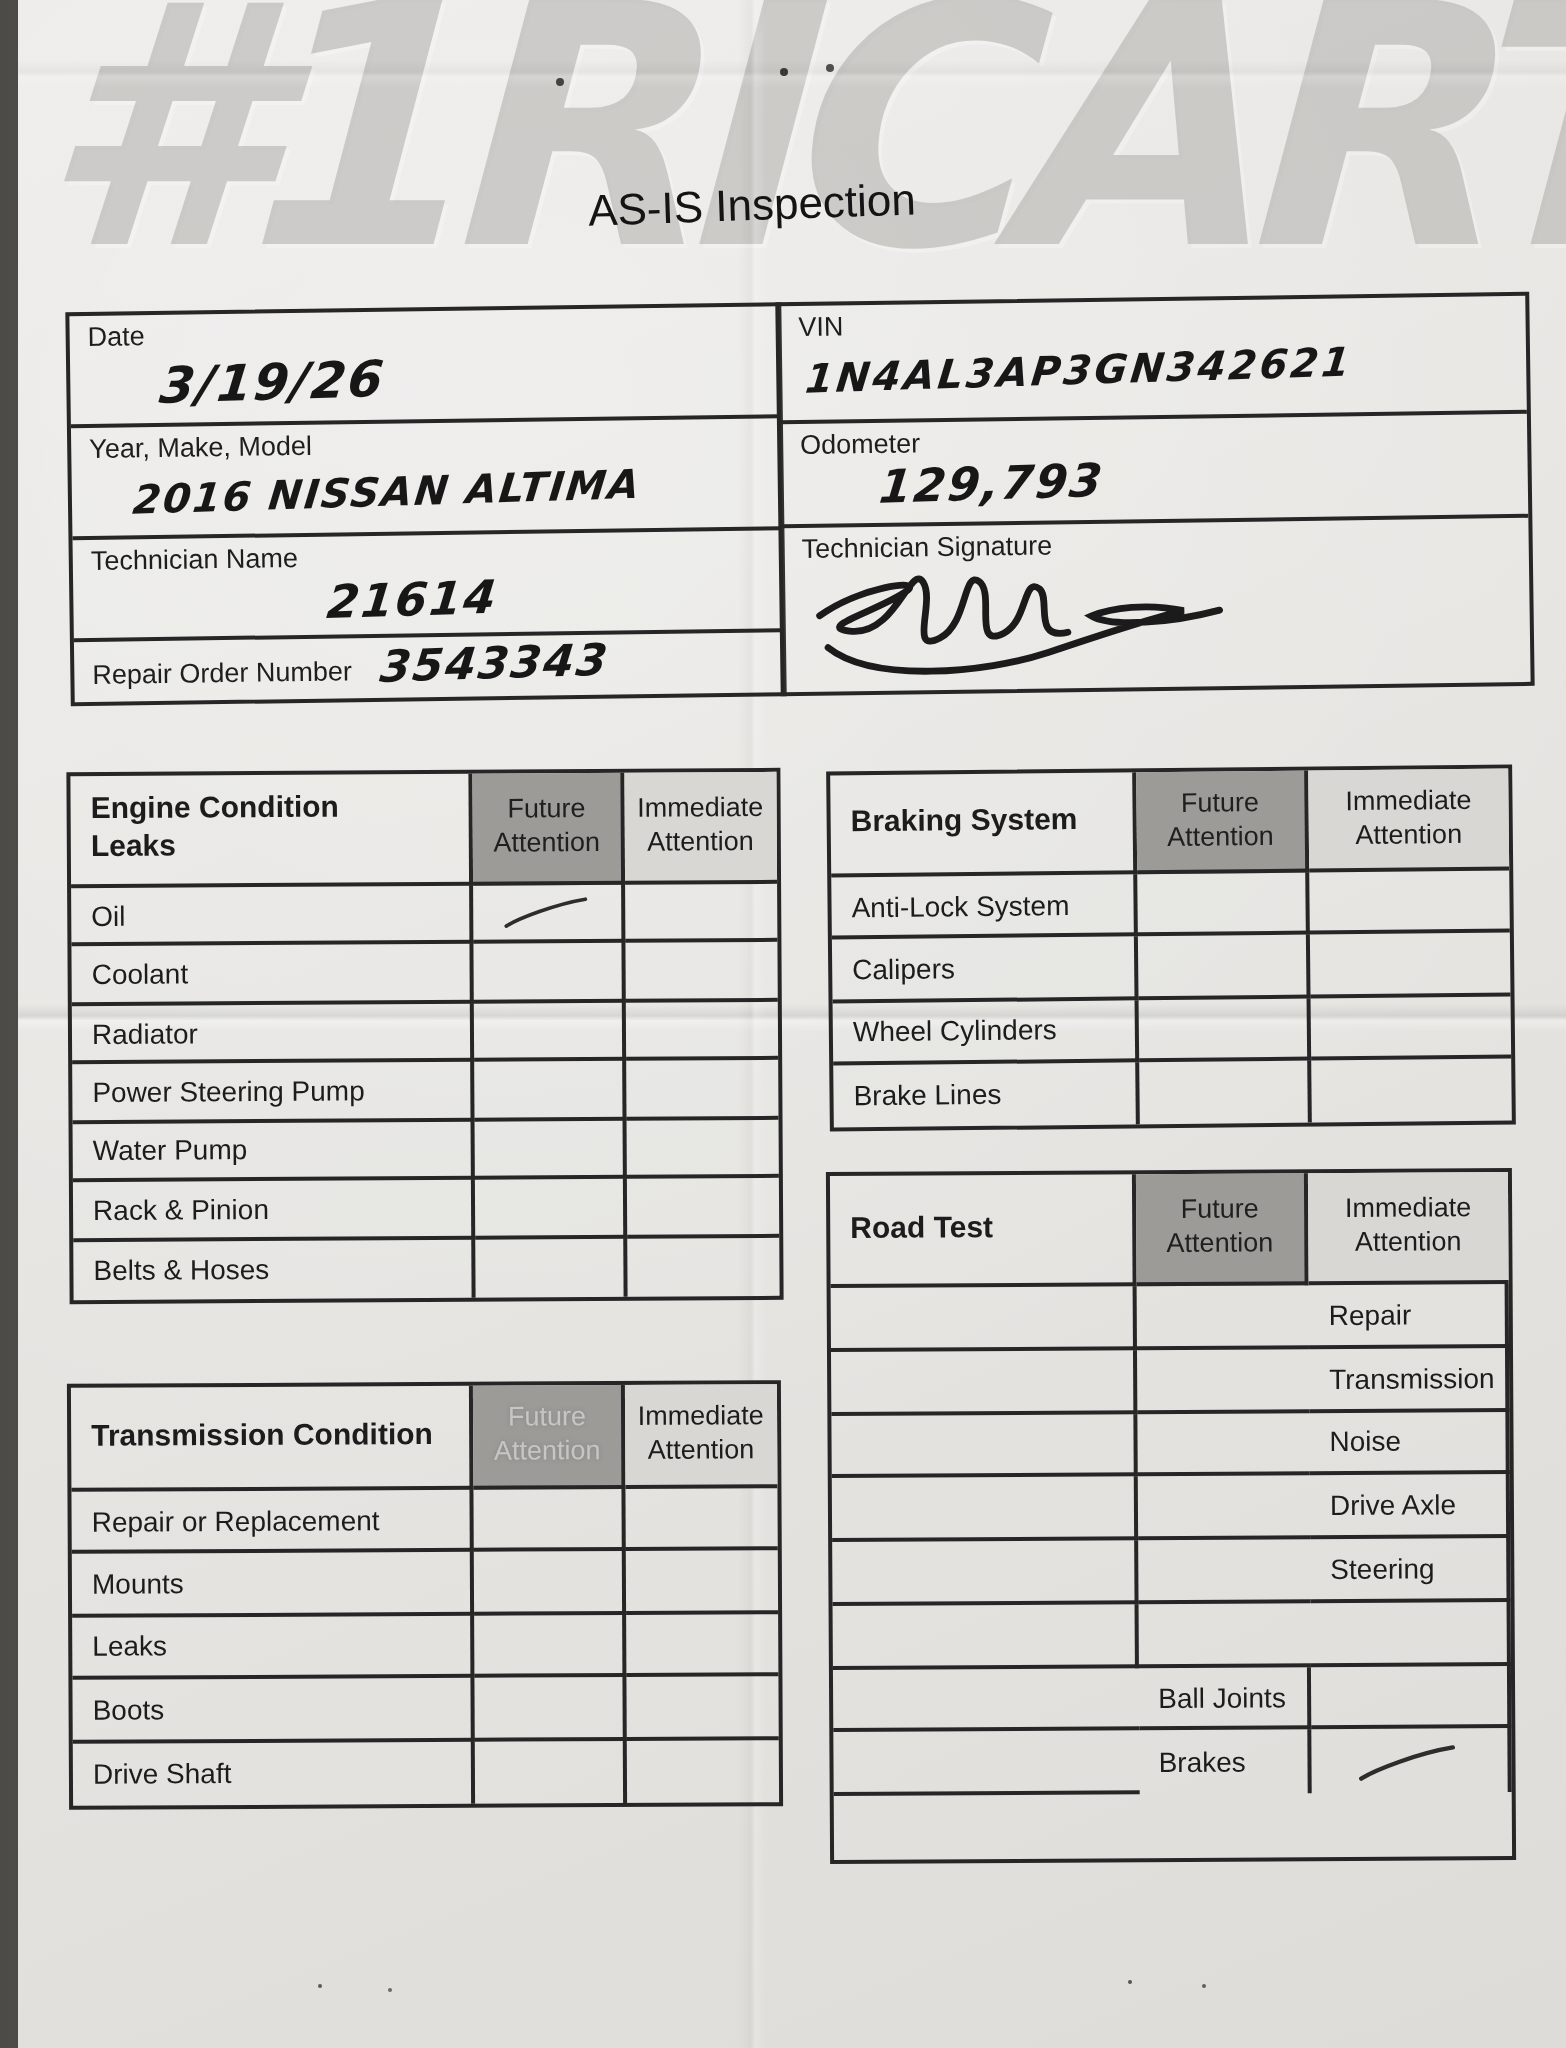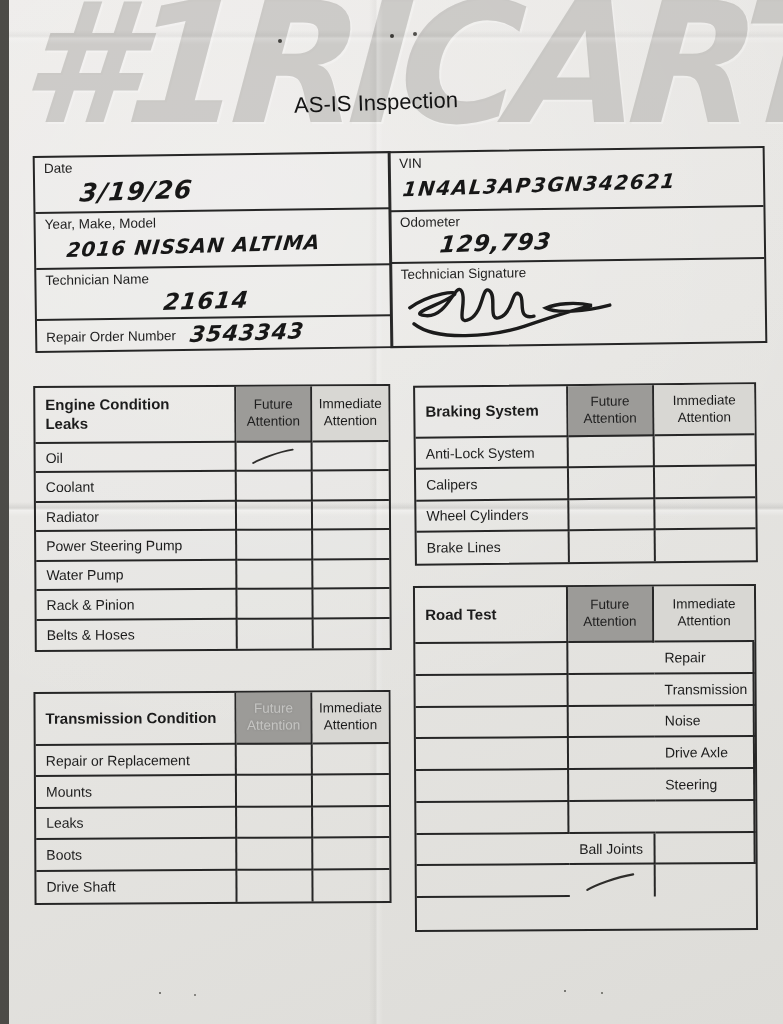--- a/index.html
+++ b/index.html
@@ -248,20 +248,21 @@
       <div class="cell rc"></div>
       <div class="cell rc c3"></div>
       <div class="cell rl">Steering</div>
       <div class="cell rc"></div>
       <div class="cell rc c3"></div>
       <div class="cell rc"></div>
       <div class="cell rc c3"></div>
       <div class="cell rl">Ball Joints</div>
       <div class="cell rc"></div>
       <div class="cell rc c3"></div>
+      <div class="cell rl last">Brakes</div>
       <div class="cell rc last">
         <svg class="check" viewBox="0 0 64 24">
           <path d="M6 21 C 14 16, 38 7, 57 4"></path>
         </svg>
       </div>
       <div class="cell rc c3 last"></div>
     </div>
 
 </div>
 

